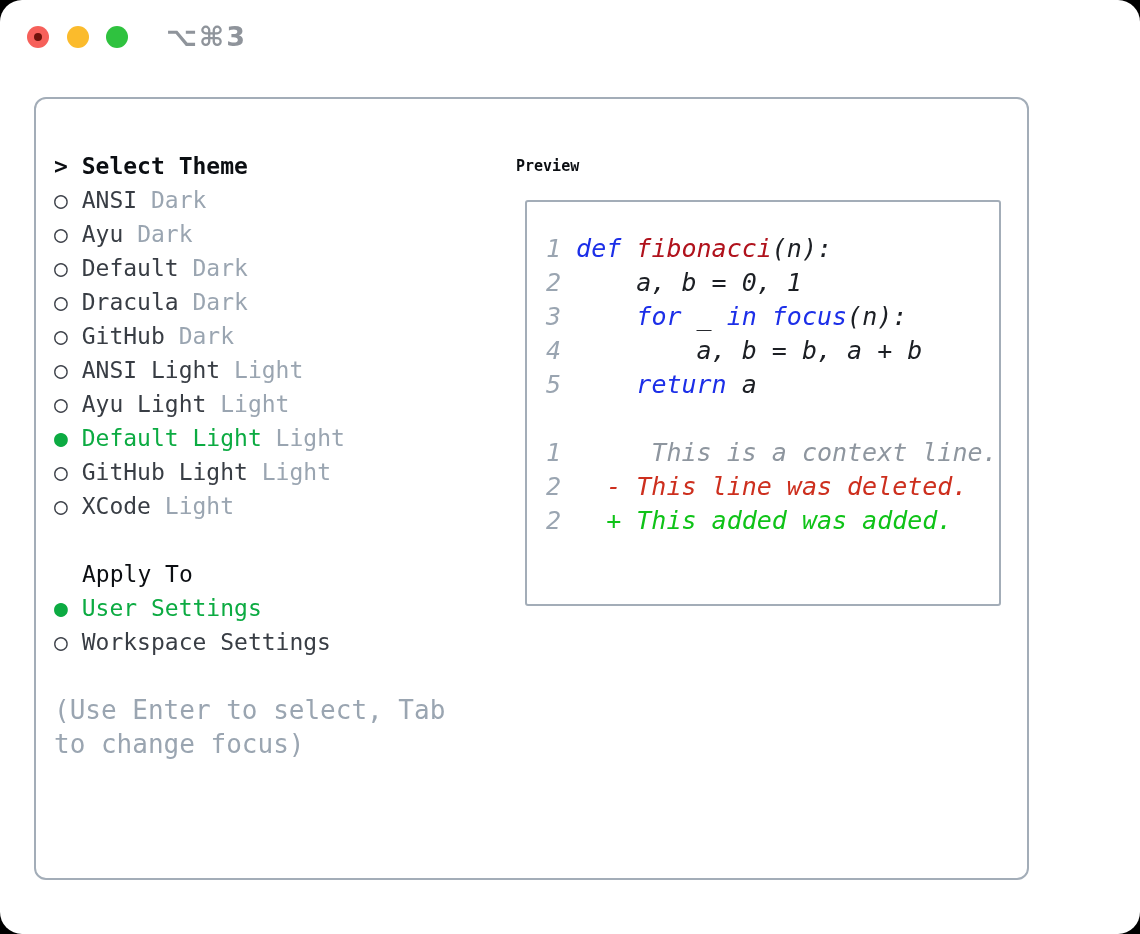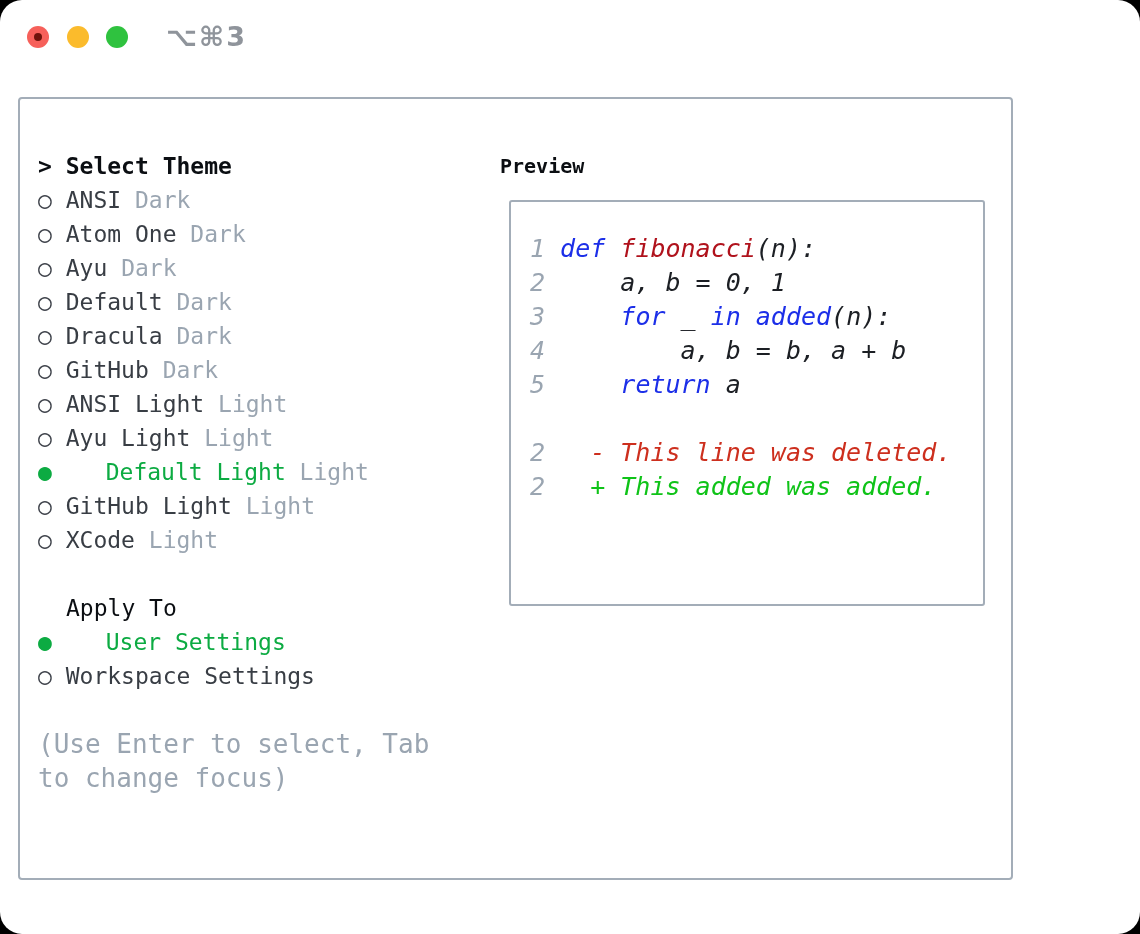--- a/index.html
+++ b/index.html
@@ -16,42 +16,42 @@
   .light.green  { left:106px; background:var(--light_green); }
   .light .dot   { position:absolute; left:7px; top:7px; width:8px; height:8px;
                   border-radius:50%; background:#6e130b; }
   .titletext {
     position:absolute; left:166px; top:21px;
     font-family:"DejaVu Sans", sans-serif; font-weight:bold;
     font-size:27px; color:var(--titlebar_gray); letter-spacing:2px;
   }
   
   .panel {
-    position:absolute; left:18px; top:97px; width:995px; height:783px;
-    border:2px solid var(--border_gray); border-radius:4px; background:#fff;
+    position:absolute; left:34px; top:97px; width:995px; height:783px;
+    border:2px solid var(--border_gray); border-radius:12px; background:#fff;
   }
   .left-col { position:absolute; left:18px; top:50px; font-size:23px; line-height:34px; }
   .row { white-space:pre; height:34px; }
   .section-header { font-weight:bold; color:var(--header_black); white-space:pre; height:34px; }
   .caret { font-weight:bold; color:var(--header_black); }
   .bullet { color:#42464e; }
   .bullet.sel { color:var(--accent_green); }
   .tname { color:var(--text_dark); }
-  .tname.sel { color:var(--accent_green);margin-left:40px; }
+  .tname.sel { color:var(--accent_green); }
   .tvariant { color:var(--muted_gray); }
   .apply-header { font-weight:normal; color:var(--header_black); padding-left:28px; white-space:pre; height:34px; }
   .gap { height:34px; }
   .help {
     width:420px; color:var(--muted_gray); font-size:26px; line-height:34px;
     word-wrap:break-word;
   }
   
   .preview-header {
     position:absolute; left:480px; top:50px; height:34px; line-height:34px;
-    font-size:20px; font-weight:bold; color:var(--header_black);
+    font-size:15px; font-weight:bold; color:var(--header_black);
   }
   .preview-box {
     position:absolute; left:489px; top:101px; width:476px; height:406px;
     border:2px solid var(--border_gray); border-radius:3px; background:#fff;
     overflow:hidden;
   }
   .code { padding:30px 0 0 19px; font-size:25px; line-height:34px;font-style:italic; }
   .code .line { white-space:pre; height:34px; }
   .tok-num { color:var(--muted_gray); }
   .tok-kw  { color:var(--keyword_blue); }
@@ -72,21 +72,20 @@
   <span class="light yellow"></span>
   <span class="light green"></span>
   <span class="titletext">⌥⌘3</span>
 
   <div class="panel">
 
     <div class="left-col">
       <div class="section-header"><span class="caret">&gt;</span><span> </span><span>Select Theme</span></div>
       <div id="theme-list">
           <div class="row"><span class="bullet">○</span><span> </span><span class="tname">ANSI</span><span> </span><span class="tvariant">Dark</span></div>
-          <div class="row"><span class="bullet">○</span><span> </span><span class="tname">Atom One</span><span> </span><span class="tvariant">Dark</span></div>
           <div class="row"><span class="bullet">○</span><span> </span><span class="tname">Ayu</span><span> </span><span class="tvariant">Dark</span></div>
           <div class="row"><span class="bullet">○</span><span> </span><span class="tname">Default</span><span> </span><span class="tvariant">Dark</span></div>
           <div class="row"><span class="bullet">○</span><span> </span><span class="tname">Dracula</span><span> </span><span class="tvariant">Dark</span></div>
           <div class="row"><span class="bullet">○</span><span> </span><span class="tname">GitHub</span><span> </span><span class="tvariant">Dark</span></div>
           <div class="row"><span class="bullet">○</span><span> </span><span class="tname">ANSI Light</span><span> </span><span class="tvariant">Light</span></div>
           <div class="row"><span class="bullet">○</span><span> </span><span class="tname">Ayu Light</span><span> </span><span class="tvariant">Light</span></div>
           <div class="row"><span class="bullet sel">●</span><span> </span><span class="tname sel">Default Light</span><span> </span><span class="tvariant">Light</span></div>
           <div class="row"><span class="bullet">○</span><span> </span><span class="tname">GitHub Light</span><span> </span><span class="tvariant">Light</span></div>
           <div class="row"><span class="bullet">○</span><span> </span><span class="tname">XCode</span><span> </span><span class="tvariant">Light</span></div>
         </div>
@@ -98,23 +97,24 @@
         </div>
       <div class="gap"></div>
       <div class="help">(Use Enter to select, Tab to change focus)</div>
     </div>
 
     <div class="preview-header">Preview</div>
     <div class="preview-box">
       <div class="code" id="preview-code">
           <div class="line"><span class="tok-num">1 </span><span class="tok-kw">def</span><span class="tok-fg"> </span><span class="tok-fn">fibonacci</span><span class="tok-fg">(n):</span></div>
           <div class="line"><span class="tok-num">2 </span><span class="tok-fg">    a, b = 0, 1</span></div>
-          <div class="line"><span class="tok-num">3 </span><span class="tok-fg">    </span><span class="tok-kw">for</span><span class="tok-fg"> _ </span><span class="tok-kw">in</span><span class="tok-fg"> </span><span class="tok-kw">added</span><span class="tok-fg">(n):</span></div>
+          <div class="line"><span class="tok-num">3 </span><span class="tok-fg">    </span><span class="tok-kw">for</span><span class="tok-fg"> _ </span><span class="tok-kw">in</span><span class="tok-fg"> </span><span class="tok-kw">focus</span><span class="tok-fg">(n):</span></div>
           <div class="line"><span class="tok-num">4 </span><span class="tok-fg">        a, b = b, a + b</span></div>
           <div class="line"><span class="tok-num">5 </span><span class="tok-fg">    </span><span class="tok-kw">return</span><span class="tok-fg"> a</span></div>
           <div class="line">&nbsp;</div>
+          <div class="line"><span class="tok-num">1</span><span class="tok-ctx">      This is a context line.</span></div>
           <div class="line"><span class="tok-num">2</span><span class="tok-del">   - This line was deleted.</span></div>
           <div class="line"><span class="tok-num">2</span><span class="tok-add">   + This added was added.</span></div>
         </div>
     </div>
 
   </div>
 </div>
 
 </body></html>

